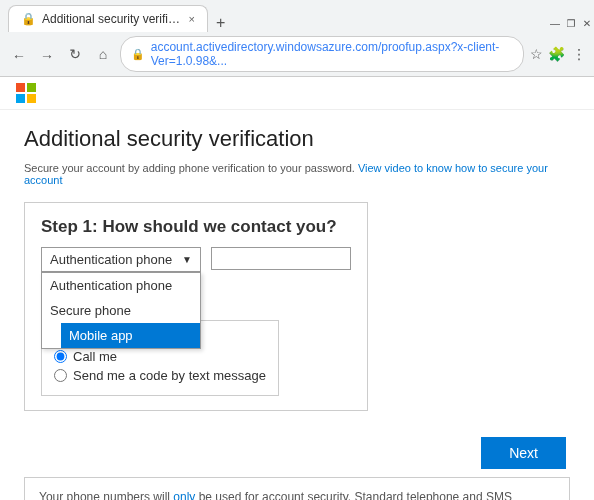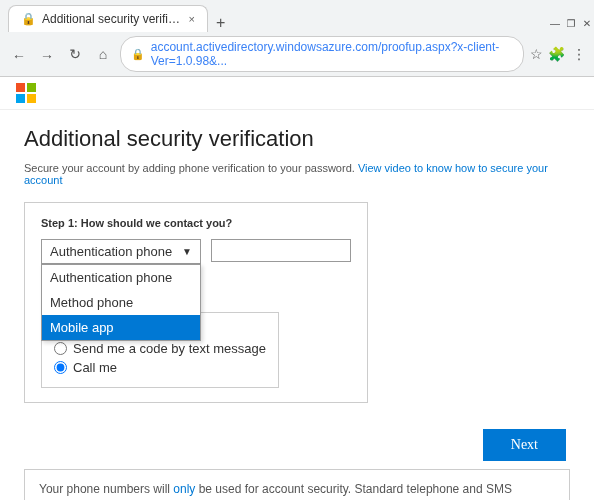--- a/index.html
+++ b/index.html
@@ -156,21 +156,21 @@
 
     .step-box {
       border: 1px solid #ccc;
       padding: 14px 16px;
       display: inline-block;
       min-width: 320px;
       margin-bottom: 12px;
     }
     .step-label {
       font-weight: 600;
-      font-size: 11px;
+      font-size: 17px;
       margin-bottom: 10px;
       color: #333;
     }
 
     .dropdown-container {
       position: relative;
       display: inline-block;
       margin-bottom: 8px;
     }
 
@@ -187,20 +187,21 @@
     }
     .dropdown-item {
       padding: 5px 8px;
       font-size: 13px;
       cursor: pointer;
       color: #333;
     }
     .dropdown-item.selected {
       background: #0078d4;
       color: #fff;
+      margin-left: 19px;
     }
     .phone-input {
       width: 140px;
       padding: 3px 6px;
       border: 1px solid #999;
       font-size: 13px;
     }
 
     .method-box {
       border: 1px solid #ccc;
@@ -221,21 +222,20 @@
       margin-bottom: 4px;
       font-size: 13px;
     }
     .radio-row input[type="radio"] { cursor: pointer; }
 
     .next-btn-row {
       display: flex;
       justify-content: flex-end;
       margin: 14px 0 8px;
       padding-right: 4px;
-      font-family: Liberation Serif, serif;
     }
     .next-btn {
       background: #0078d4;
       color: #fff;
       border: none;
       padding: 8px 28px;
       font-size: 14px;
       cursor: pointer;
       font-family: inherit;
     }
@@ -312,39 +312,39 @@
       
       <div style="display:flex; align-items:flex-end; gap:10px; position:relative;">
         <div class="dropdown-container">
           <div style="display:flex; align-items:center; border:1px solid #999; background:#fff; width:160px; padding:4px 8px; cursor:pointer;">
             <span style="flex:1; font-size:13px;">Authentication phone</span>
             <span style="font-size:10px;">▼</span>
           </div>
 
           <div class="dropdown-menu">
             <div class="dropdown-item">Authentication phone</div>
-            <div class="dropdown-item">Method phone</div>
+            <div class="dropdown-item">Secure phone</div>
             <div class="dropdown-item selected">Mobile app</div>
           </div>
         </div>
 
         <input type="text" class="phone-input" style="margin-top: 0px; align-self: flex-start;">
       </div>
 
       
       <div class="method-box" style="margin-top:40px;">
         <div class="method-label">Method</div>
         <div class="radio-row">
+          <input type="radio" name="method" id="call" checked="" style="">
+          <label for="call">Call me</label>
+        </div>
+        <div class="radio-row">
           <input type="radio" name="method" id="sms" style="">
           <label for="sms">Send me a code by text message</label>
         </div>
-        <div class="radio-row">
-          <input type="radio" name="method" id="call" checked="" style="">
-          <label for="call">Call me</label>
-        </div>
       </div>
     </div>
 
     
     <div class="next-btn-row">
       <button class="next-btn">Next</button>
     </div>
 
     
     <div class="info-bar">

